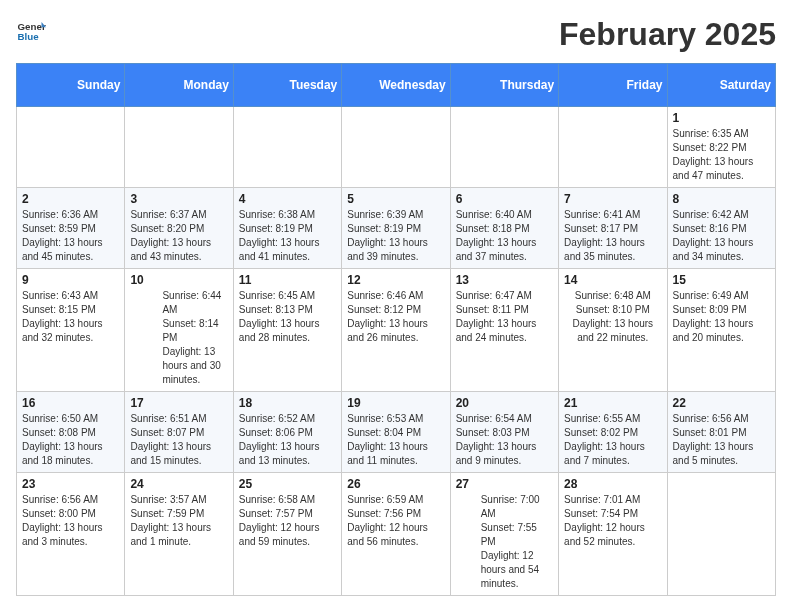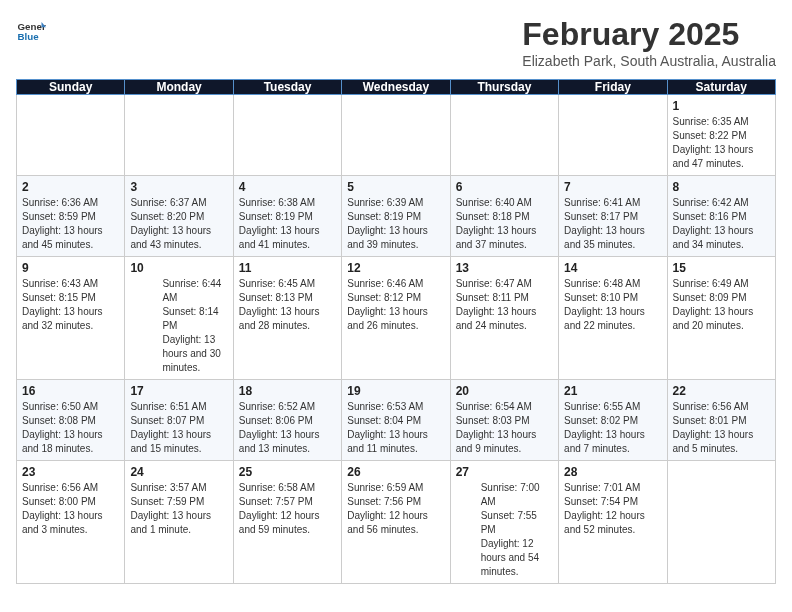--- a/index.html
+++ b/index.html
@@ -36,24 +36,24 @@
     .subtitle {
       font-size: 14px;
       color: #555;
     }
     .calendar {
       width: 100%;
       border-collapse: collapse;
       font-size: 11px;
     }
     .calendar thead th {
-      background-color: #0f172a;
+      background-color: #3b82f6;
       color: #fff;
-      padding: 0 4px;
-      text-align: center;
+      padding: 14px 4px;
+      text-align: right;
       font-size: 12px;
       font-weight: bold;
       border: 1px solid #5590cc;
     }
     .calendar tbody td {
       vertical-align: top;
       border: 1px solid #ccc;
       padding: 4px 5px;
       width: 108px;
       min-height: 80px;
@@ -83,21 +83,20 @@
 <div class="header">
   <div class="logo">
     <svg class="logo-icon" viewBox="0 0 40 40">
       <text x="2" y="18" font-size="13" font-weight="bold" fill="#333">General</text>
       <text x="2" y="32" font-size="13" font-weight="bold" fill="#1a6faf">Blue</text>
       <polygon points="34,8 40,15 34,15" fill="#3a7fc1"></polygon>
     </svg>
   </div>
   <div class="title-block">
     <div class="main-title">February 2025</div>
-    <div class="subtitle">Elizabeth Park, South Australia, Australia</div>
   </div>
 </div>
 
 <table class="calendar">
   <thead>
     <tr>
     <th>Sunday</th>
         <th>Monday</th>
         <th>Tuesday</th>
         <th>Wednesday</th>
@@ -191,21 +190,21 @@
 Daylight: 13 hours and 26 minutes.</div>
         </td>
         <td>
           <div class="day-num">13</div>
           <div class="day-info" style="white-space: pre-line;">Sunrise: 6:47 AM
 Sunset: 8:11 PM
 Daylight: 13 hours and 24 minutes.</div>
         </td>
         <td>
           <div class="day-num">14</div>
-          <div class="day-info" style="white-space: pre-line;">Sunrise: 6:48 AM
+          <div class="day-info" style="white-space: pre-line; text-align: center;">Sunrise: 6:48 AM
 Sunset: 8:10 PM
 Daylight: 13 hours and 22 minutes.</div>
         </td>
         <td>
           <div class="day-num">15</div>
           <div class="day-info" style="white-space: pre-line;">Sunrise: 6:49 AM
 Sunset: 8:09 PM
 Daylight: 13 hours and 20 minutes.</div>
         </td>
       </tr>

